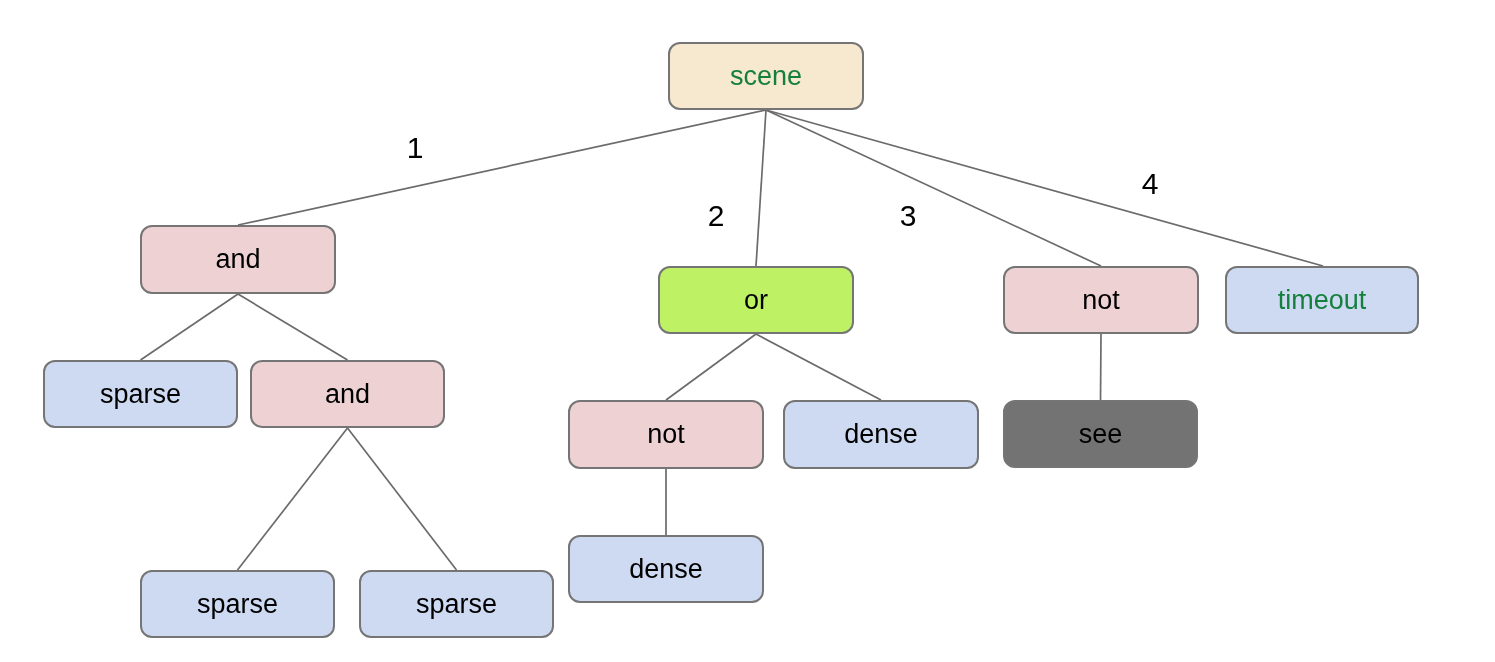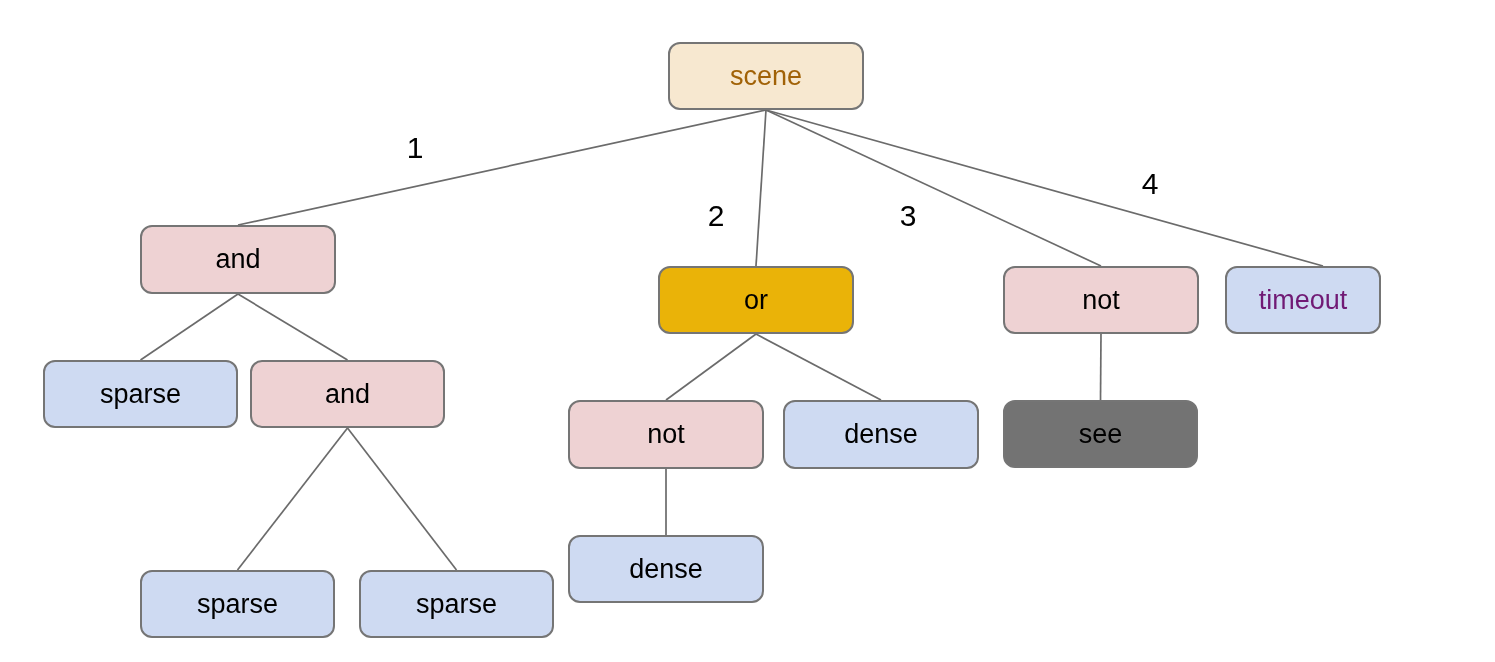--- a/index.html
+++ b/index.html
@@ -58,25 +58,25 @@
       <line x1="756" y1="334" x2="666" y2="400" stroke="#6b6b6b" stroke-width="1.7"></line>
       <line x1="756" y1="334" x2="881" y2="400" stroke="#6b6b6b" stroke-width="1.7"></line>
       <line x1="666" y1="469" x2="666" y2="535" stroke="#6b6b6b" stroke-width="1.7"></line>
       <line x1="1101" y1="334" x2="1100.5" y2="400" stroke="#6b6b6b" stroke-width="1.7"></line>
     </svg>
   <div id="node-layer">
       <span class="edge-label" style="left: 415px; top: 148px; color: rgb(0, 0, 0);">1</span>
       <span class="edge-label" style="left: 716px; top: 216px; color: rgb(0, 0, 0);">2</span>
       <span class="edge-label" style="left: 908px; top: 216px; color: rgb(0, 0, 0);">3</span>
       <span class="edge-label" style="left: 1150px; top: 184px; color: rgb(0, 0, 0);">4</span>
-      <div class="node node-root" style="left: 668px; top: 42px; width: 196px; height: 68px; background: rgb(247, 232, 208); border-color: rgb(117, 117, 117); color: #a16207;">scene</div>
+      <div class="node node-root" style="left: 668px; top: 42px; width: 196px; height: 68px; background: rgb(247, 232, 208); border-color: rgb(117, 117, 117); color: #15803d;">scene</div>
       <div class="node node-operator" style="left: 140px; top: 225px; width: 196px; height: 69px; background: rgb(238, 210, 211); border-color: rgb(117, 117, 117); color: rgb(0, 0, 0);">and</div>
-      <div class="node node-operator" style="left: 658px; top: 266px; width: 196px; height: 68px; background: #eab308; border-color: rgb(117, 117, 117); color: rgb(0, 0, 0);">or</div>
+      <div class="node node-operator" style="left: 658px; top: 266px; width: 196px; height: 68px; background: #bef264; border-color: rgb(117, 117, 117); color: rgb(0, 0, 0);">or</div>
       <div class="node node-operator" style="left: 1003px; top: 266px; width: 196px; height: 68px; background: rgb(238, 210, 211); border-color: rgb(117, 117, 117); color: rgb(0, 0, 0);">not</div>
-      <div class="node node-leaf" style="left: 1225px; top: 266px; width: 156px; height: 68px; background: rgb(206, 218, 242); border-color: rgb(117, 117, 117); color: #701a75;">timeout</div>
+      <div class="node node-leaf" style="left: 1225px; top: 266px; width: 194px; height: 68px; background: rgb(206, 218, 242); border-color: rgb(117, 117, 117); color: #15803d;">timeout</div>
       <div class="node node-leaf" style="left: 43px; top: 360px; width: 195px; height: 68px; background: rgb(206, 218, 242); border-color: rgb(117, 117, 117); color: rgb(0, 0, 0);">sparse</div>
       <div class="node node-operator" style="left: 250px; top: 360px; width: 195px; height: 68px; background: rgb(238, 210, 211); border-color: rgb(117, 117, 117); color: rgb(0, 0, 0);">and</div>
       <div class="node node-operator" style="left: 568px; top: 400px; width: 196px; height: 69px; background: rgb(238, 210, 211); border-color: rgb(117, 117, 117); color: rgb(0, 0, 0);">not</div>
       <div class="node node-leaf" style="left: 783px; top: 400px; width: 196px; height: 69px; background: rgb(206, 218, 242); border-color: rgb(117, 117, 117); color: rgb(0, 0, 0);">dense</div>
       <div class="node node-leaf" style="left: 1003px; top: 400px; width: 195px; height: 68px; background: #737373; border-color: rgb(117, 117, 117); color: rgb(0, 0, 0);">see</div>
       <div class="node node-leaf" style="left: 140px; top: 570px; width: 195px; height: 68px; background: rgb(206, 218, 242); border-color: rgb(117, 117, 117); color: rgb(0, 0, 0);">sparse</div>
       <div class="node node-leaf" style="left: 359px; top: 570px; width: 195px; height: 68px; background: rgb(206, 218, 242); border-color: rgb(117, 117, 117); color: rgb(0, 0, 0);">sparse</div>
       <div class="node node-leaf" style="left: 568px; top: 535px; width: 196px; height: 68px; background: rgb(206, 218, 242); border-color: rgb(117, 117, 117); color: rgb(0, 0, 0);">dense</div>
     </div>
 </div>

